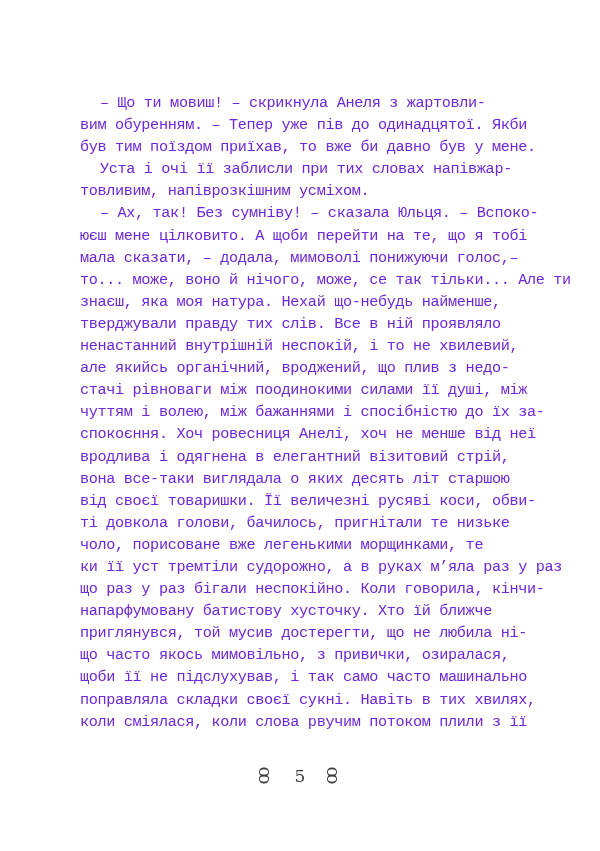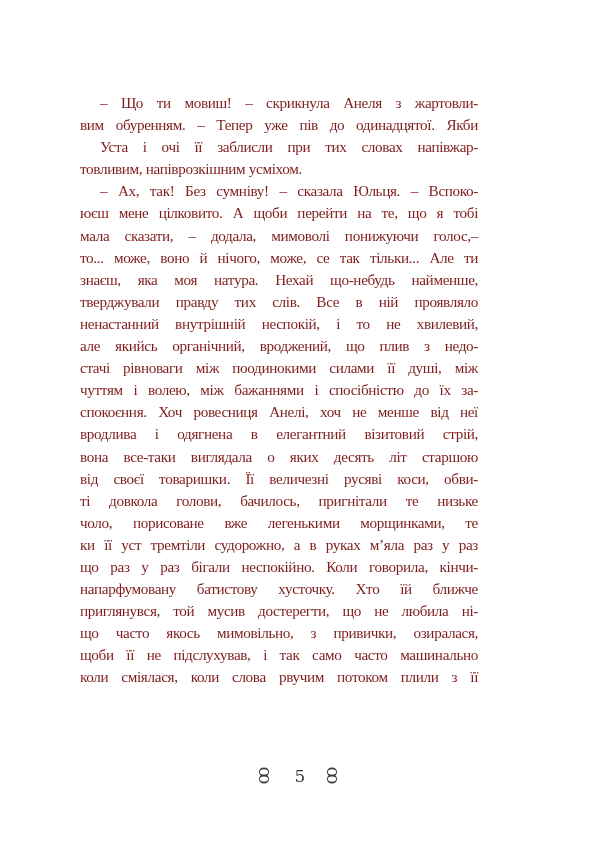--- a/index.html
+++ b/index.html
@@ -1,20 +1,20 @@
 <!DOCTYPE html>
 <html><head>
 <meta charset="utf-8">
 <style>
   html, body { margin: 0; padding: 0; background: #ffffff; }
   body { width: 600px; height: 851px; position: relative; overflow: hidden; }
   .page {
     position: absolute; left: 80px; top: 92px; width: 398px;
-    font-family: Liberation Serif, serif;
-    font-size: 15.2px; line-height: 22.1px; color: #7f1d1d;
+    font-family: Liberation Mono, monospace;
+    font-size: 15.2px; line-height: 22.1px; color: #6d28d9;
     letter-spacing: -0.35px;
   }
   .line {
     display: block; white-space: nowrap; height: 22.1px;
     text-align: justify; text-align-last: justify;
   }
   .line.last { text-align-last: left; }
   .line.indent { padding-left: 20px; }
   .footer {
     position: absolute; top: 764px; left: 0; width: 600px;
@@ -25,20 +25,21 @@
   .orn { font-size: 18px; transform: rotate(90deg); margin: 0 14px; }
 </style>
 </head>
 <body>
 
 <div class="page">
 
   <div>
     <span class="line indent">– Що ти мовиш! – скрикнула Анеля з жартовли-</span>
     <span class="line">вим обуренням. – Тепер уже пів до одинадцятої. Якби</span>
+    <span class="line">був тим поїздом приїхав, то вже би давно був у мене.</span>
   </div>
 
   <div>
     <span class="line indent">Уста і очі її заблисли при тих словах напівжар-</span>
     <span class="line last">товливим, напіврозкішним усміхом.</span>
   </div>
 
   <div>
     <span class="line indent">– Ах, так! Без сумніву! – сказала Юльця. – Вспоко-</span>
     <span class="line">юєш мене цілковито. А щоби перейти на те, що я тобі</span>
@@ -58,20 +59,21 @@
     <span class="line">вона все-таки виглядала о яких десять літ старшою</span>
     <span class="line">від своєї товаришки. Її величезні русяві коси, обви-</span>
     <span class="line">ті довкола голови, бачилось, пригнітали те низьке</span>
     <span class="line">чоло, порисоване вже легенькими морщинками, те</span>
     <span class="line">ки її уст тремтіли судорожно, а в руках м’яла раз у раз</span>
     <span class="line">що раз у раз бігали неспокійно. Коли говорила, кінчи-</span>
     <span class="line">напарфумовану батистову хусточку. Хто їй ближче</span>
     <span class="line">приглянувся, той мусив достерегти, що не любила ні-</span>
     <span class="line">що часто якось мимовільно, з привички, озиралася,</span>
     <span class="line">щоби її не підслухував, і так само часто машинально</span>
+    <span class="line">поправляла складки своєї сукні. Навіть в тих хвилях,</span>
     <span class="line">коли сміялася, коли слова рвучим потоком плили з її</span>
   </div>
 </div>
 
 <div class="footer">
   <span class="orn">ꝏ</span>
   <span>5</span>
   <span class="orn">ꝏ</span>
 </div>
 

